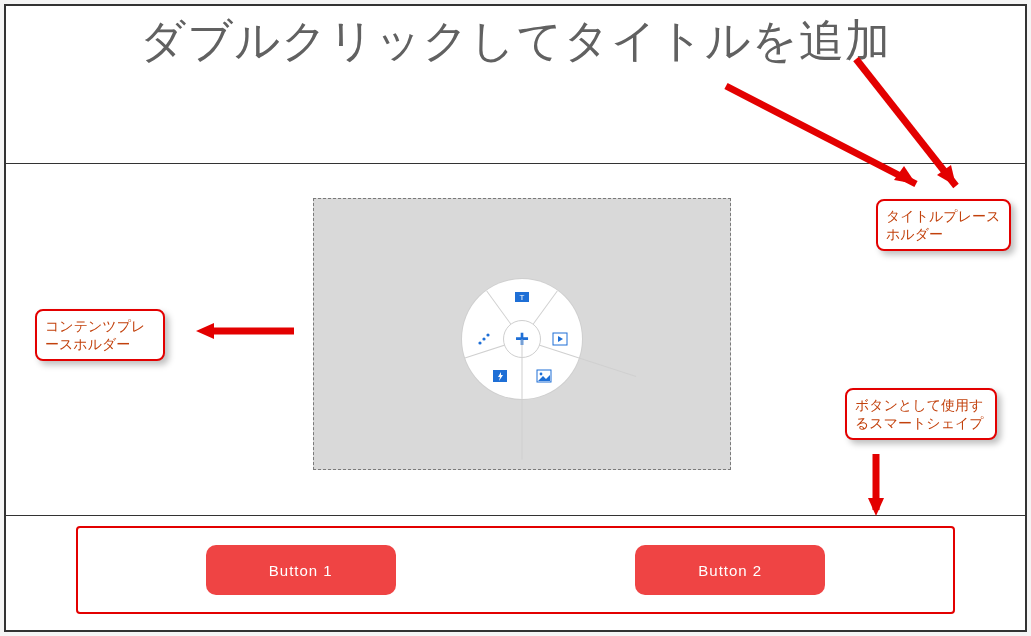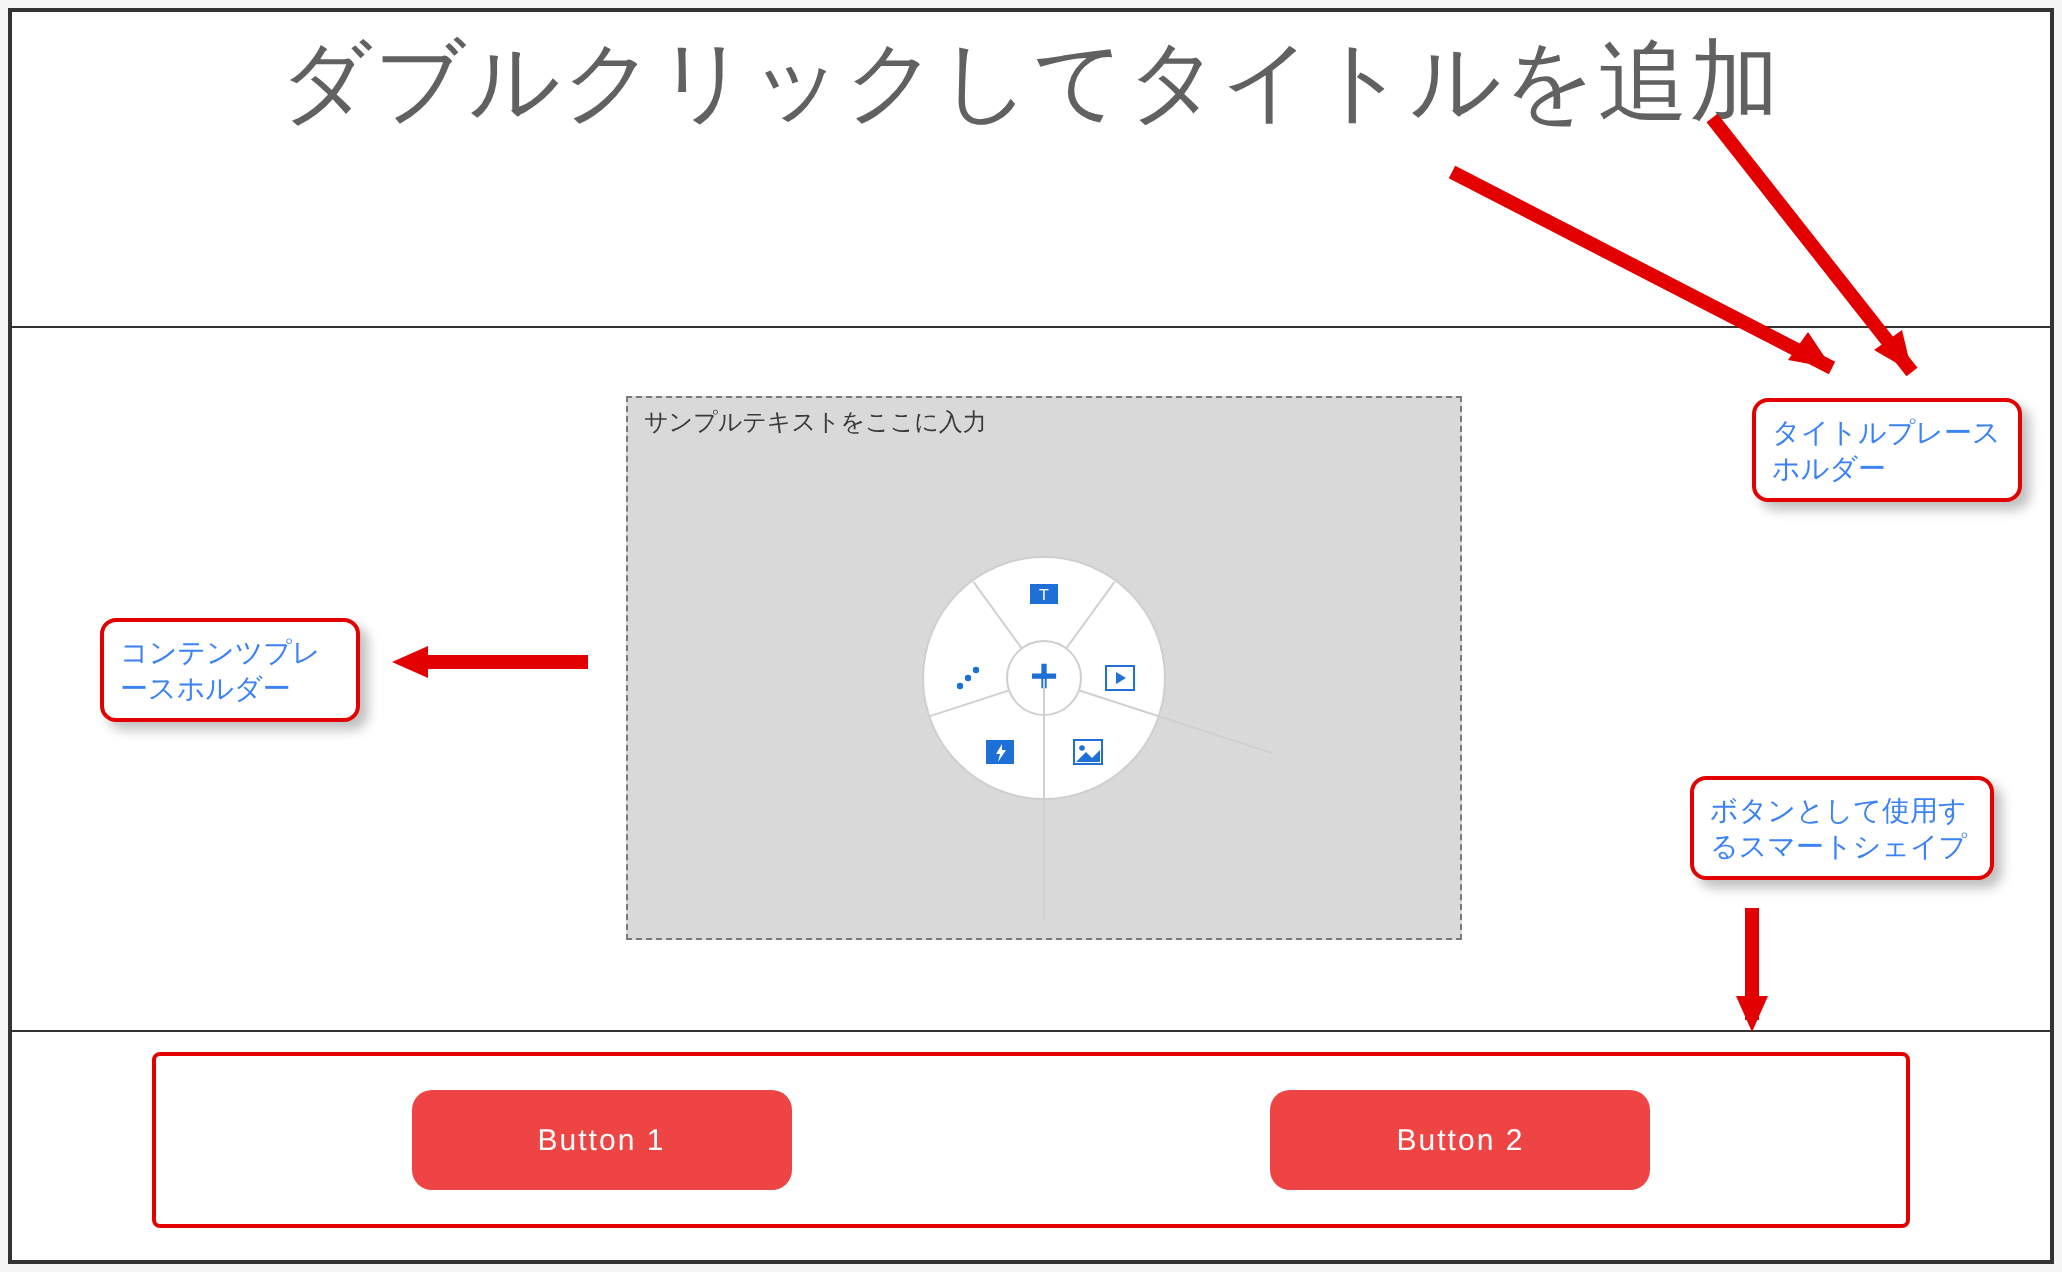--- a/index.html
+++ b/index.html
@@ -113,25 +113,25 @@
   .wheel .div4 { transform: rotate(306deg); }
 
   
   .callout {
     position: absolute;
     border: 2.5px solid #e30000;
     background: #fff;
     border-radius: 8px;
     padding: 6px 8px;
     font-size: 14px;
-    color: #3b82f6;
+    color: #c2410c;
     box-shadow: 4px 4px 6px rgba(0,0,0,0.25);
     line-height: 1.3;
   }
-  .callout.c-left   { left: 44px;  top: 303px; width: 130px; }
+  .callout.c-left   { left: 29px;  top: 303px; width: 130px; }
   .callout.c-tright { right: 14px; top: 193px; width: 135px; }
   .callout.c-bright { right: 28px; top: 382px; width: 152px; }
 
   
   .btn-row-hl {
     position: absolute;
     left: 70px; right: 70px;
     top: 520px;
     height: 88px;
     border: 2.5px solid #e30000;
@@ -170,21 +170,20 @@
 <div class="slide-frame">
 
   <div class="title-block">
     <div class="title-placeholder">ダブルクリックしてタイトルを追加</div>
   </div>
 
   <div class="hr hr1"></div>
   <div class="hr hr2"></div>
 
   <div class="content-holder">
-    <div class="ph-text">サンプルテキストをここに入力</div>
     <div class="wheel">
       <span class="div2"></span>
         <span class="div3"></span>
         <span class="div4"></span>
       <div class="seg top">
         <svg viewBox="0 0 16 14">
             <rect x="1" y="1" width="14" height="10" fill="#1e6fd6"></rect>
             <text x="8" y="9" text-anchor="middle" font-size="8" fill="#fff">T</text>
           </svg>
       </div>

